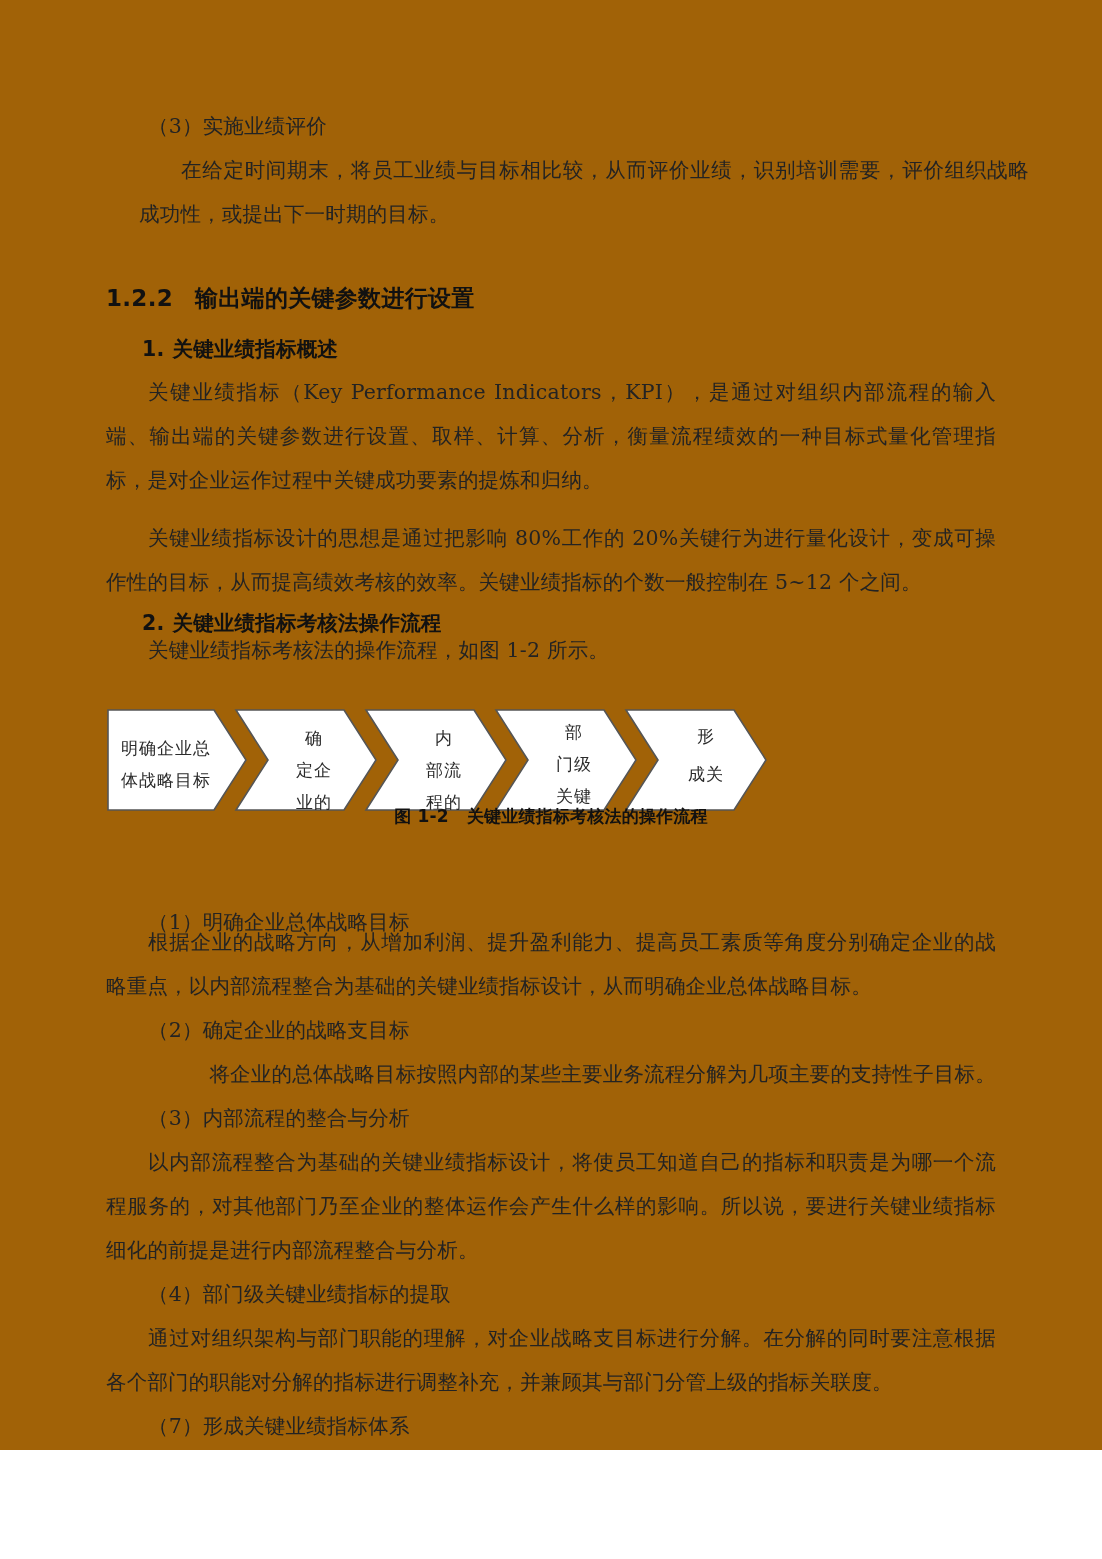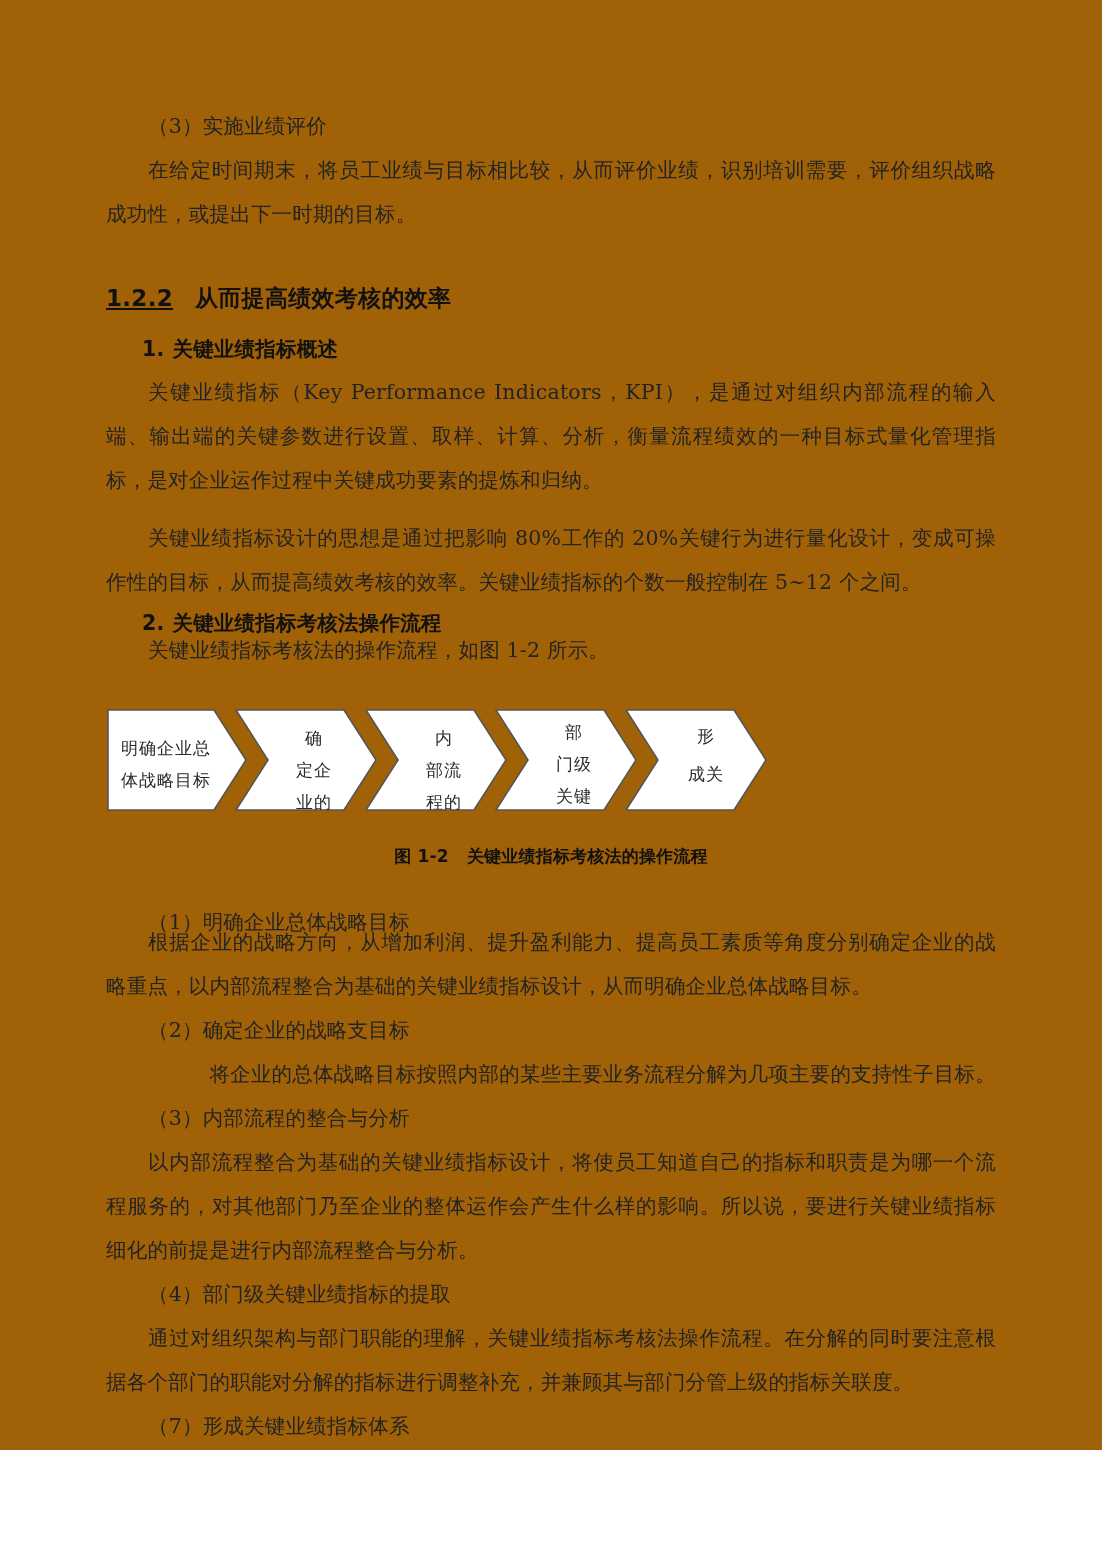--- a/index.html
+++ b/index.html
@@ -40,21 +40,21 @@
 
   .h2 {
     font-family: "DejaVu Sans", "Liberation Sans", sans-serif;
     font-weight: bold;
     font-size: 23px;
     line-height: 40px;
     margin: 0;
     letter-spacing: 0.3px;
     color: #111;
   }
-  .h2 .num { margin-right: 22px; text-decoration: underline; }
+  .h2 .num { margin-right: 22px; }
 
   .h3 {
     font-family: "DejaVu Sans", "Liberation Sans", sans-serif;
     font-weight: bold;
     font-size: 20.5px;
     line-height: 38px;
     margin: 4px;
     margin-left: 36px;
     letter-spacing: 0.2px;
     color: #111;
@@ -95,26 +95,26 @@
 </head>
 <body>
 
 <div id="page">
   <div class="content">
 
     <div class="abs" style="top:104px;">
       <p class="para" style="text-indent:42px;">（3）实施业绩评价</p>
     </div>
 
-    <div class="abs" style="top:148px;">
+    <div class="abs" style="top:148px;margin-left:33px;">
       <p class="para">在给定时间期末，将员工业绩与目标相比较，从而评价业绩，识别培训需要，评价组织战略成功性，或提出下一时期的目标。</p>
     </div>
 
     <div class="abs" style="top:278px;">
-      <h2 class="h2"><span class="num">1.2.2</span><span>从而提高绩效考核的效率</span></h2>
+      <h2 class="h2"><span class="num">1.2.2</span><span>输出端的关键参数进行设置</span></h2>
     </div>
 
     <div class="abs" style="top:326px;">
       <h3 class="h3"><span class="num">1.</span><span>关键业绩指标概述</span></h3>
     </div>
 
     <div class="abs" style="top:370px;">
       <p class="para">关键业绩指标（Key Performance Indicators，KPI），是通过对组织内部流程的输入端、输出端的关键参数进行设置、取样、计算、分析，衡量流程绩效的一种目标式量化管理指标，是对企业运作过程中关键成功要素的提炼和归纳。</p>
     </div>
 
@@ -188,21 +188,21 @@
         <g>
           <polygon points="520,10 628,10 660,60 628,110 520,110 552,60" fill="#ffffff" stroke="#555555" stroke-width="1.6"></polygon>
           <g clip-path="url(#clip5)">
             <text class="flow-label" x="600" y="42">形</text>
             <text class="flow-label" x="600" y="80">成关</text>
           </g>
         </g>
       </svg>
     </div>
 
-    <div class="abs" style="top:845px;">
+    <div class="abs" style="top:805px;">
       <p class="figcaption"><span>图 1-2</span><span class="gap"></span><span>关键业绩指标考核法的操作流程</span></p>
     </div>
 
     <div class="abs" style="top:900px;">
       <p class="para">（1）明确企业总体战略目标</p>
     </div>
 
     <div class="abs" style="top:920px;">
       <p class="para">根据企业的战略方向，从增加利润、提升盈利能力、提高员工素质等角度分别确定企业的战略重点，以内部流程整合为基础的关键业绩指标设计，从而明确企业总体战略目标。</p>
     </div>
@@ -221,21 +221,21 @@
 
     <div class="abs" style="top:1140px;">
       <p class="para">以内部流程整合为基础的关键业绩指标设计，将使员工知道自己的指标和职责是为哪一个流程服务的，对其他部门乃至企业的整体运作会产生什么样的影响。所以说，要进行关键业绩指标细化的前提是进行内部流程整合与分析。</p>
     </div>
 
     <div class="abs" style="top:1272px;">
       <p class="para">（4）部门级关键业绩指标的提取</p>
     </div>
 
     <div class="abs" style="top:1316px;">
-      <p class="para">通过对组织架构与部门职能的理解，关键业绩指标考核法操作流程。在分解的同时要注意根据各个部门的职能对分解的指标进行调整补充，并兼顾其与部门分管上级的指标关联度。</p>
+      <p class="para">通过对组织架构与部门职能的理解，对企业战略支目标进行分解。在分解的同时要注意根据各个部门的职能对分解的指标进行调整补充，并兼顾其与部门分管上级的指标关联度。</p>
     </div>
 
     <div class="abs" style="top:1404px;">
       <p class="para">（7）形成关键业绩指标体系</p>
     </div>
 
   </div>
 </div>
 
 </body></html>

